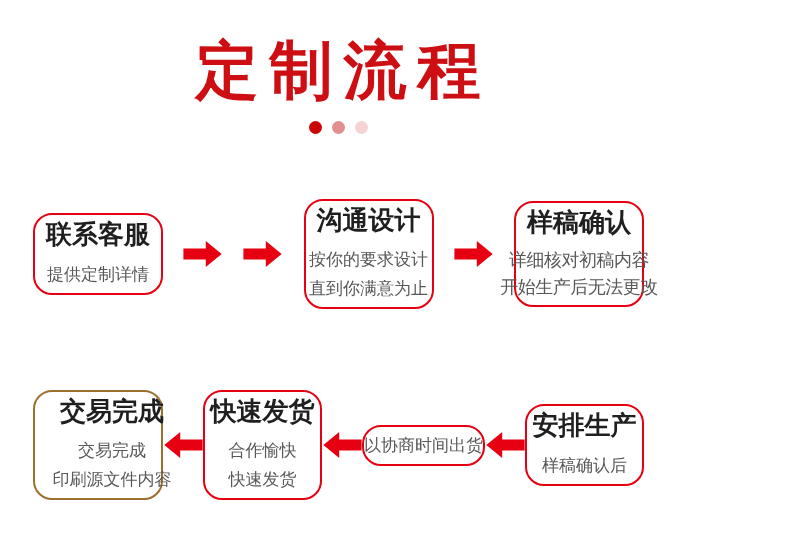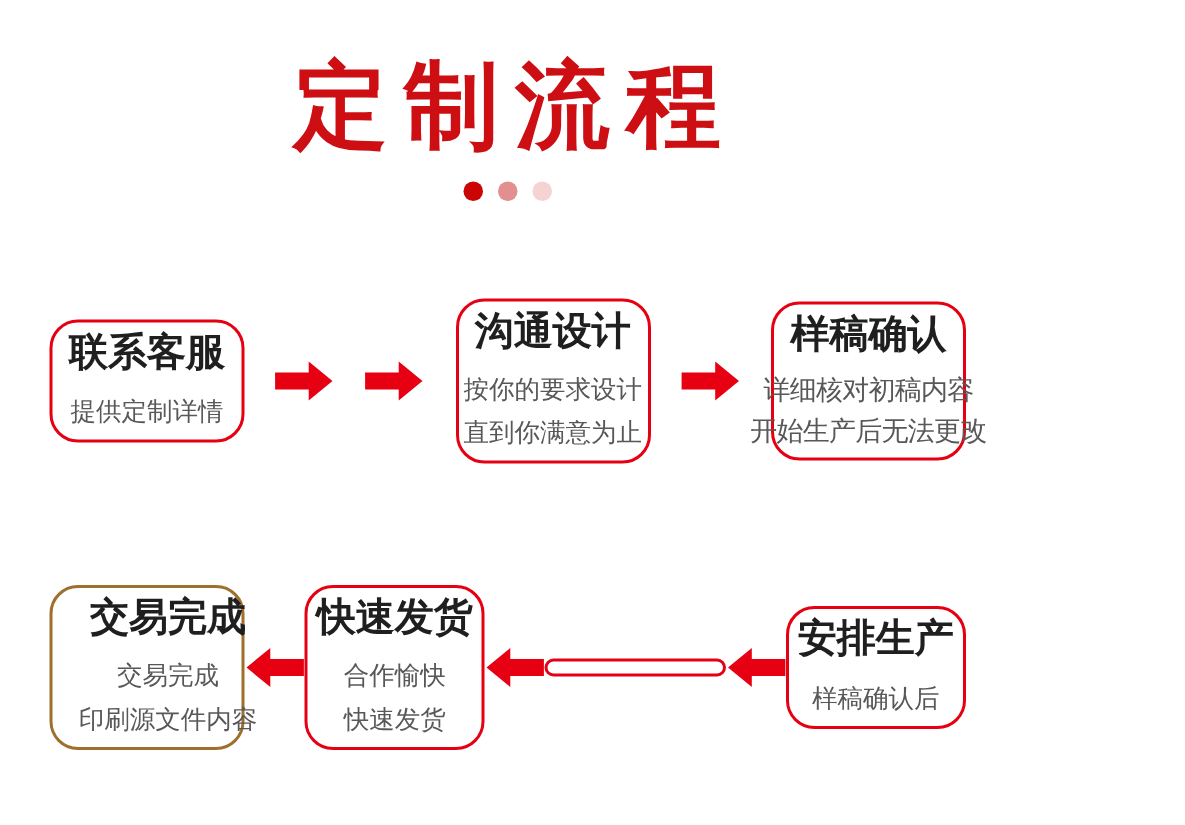--- a/index.html
+++ b/index.html
@@ -155,20 +155,21 @@
     </div>
 
     <span class="arrow">
       <svg width="40" height="28" viewBox="0 0 42 30">
           <path class="arrow-fill" d="M42 9 H18 V1 L1 15 L18 29 V21 H42 Z"></path>
         </svg>
     </span>
 
     <div class="step">
       <div class="step-sub">
+        <span>以协商时间出货</span>
       </div>
     </div>
 
     <span class="arrow">
       <svg width="40" height="28" viewBox="0 0 42 30">
           <path class="arrow-fill" d="M42 9 H18 V1 L1 15 L18 29 V21 H42 Z"></path>
         </svg>
     </span>
 
     <div class="step">

